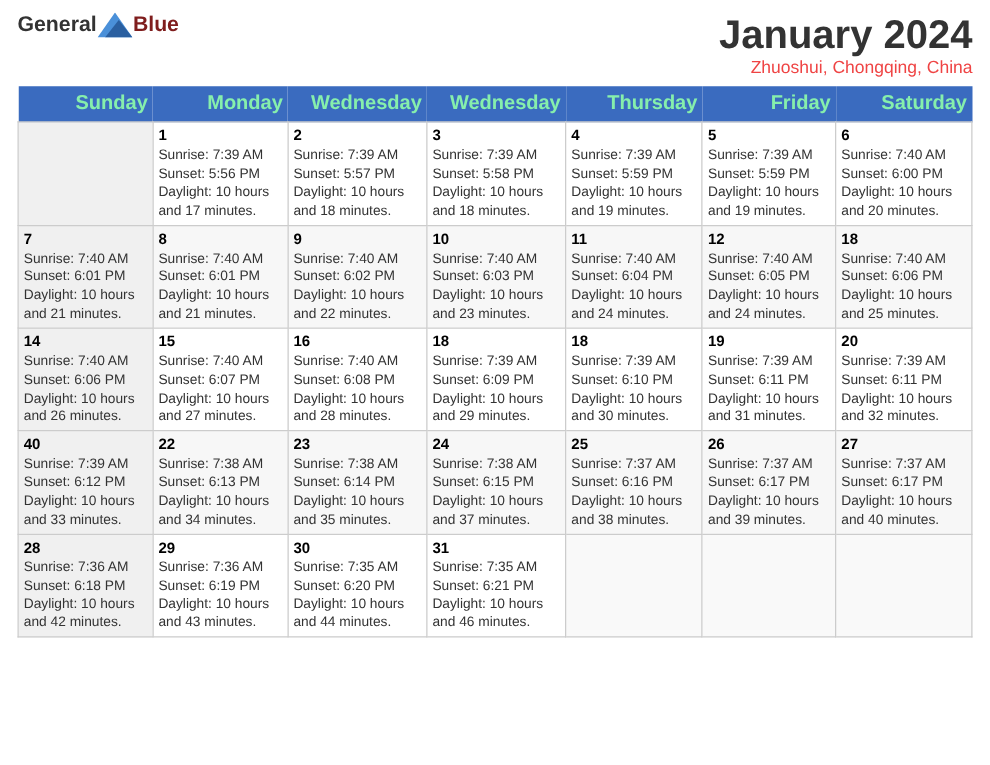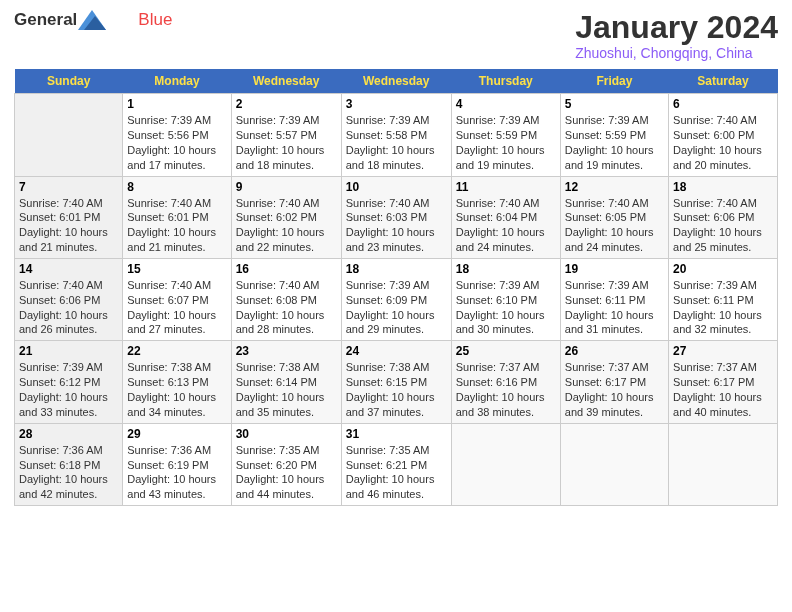--- a/index.html
+++ b/index.html
@@ -20,43 +20,43 @@
       justify-content: space-between;
       align-items: flex-start;
       margin-bottom: 8px;
     }
     .logo {
       display: flex;
       align-items: center;
       gap: 2px;
     }
     .title-block {
-      text-align: left;
+      text-align: right;
     }
     .main-title {
       font-size: 32px;
       font-weight: bold;
       color: #333;
       line-height: 1.1;
     }
     .subtitle {
       font-size: 14px;
-      color: #8b5cf6;
+      color: #ef4444;
     }
     table {
       width: 100%;
       border-collapse: collapse;
       font-size: 10.5px;
     }
     thead tr th {
       background-color: #3a6bbf;
-      color: #fde047;
+      color: #86efac;
       padding: 5px 4px;
-      text-align: center;
-      font-size: 12px;
+      text-align: right;
+      font-size: 16px;
       font-weight: bold;
     }
     tbody tr td {
       border: 1px solid #ccc;
       vertical-align: top;
       padding: 3px 4px;
       height: 80px;
       width: 113px;
     }
     tbody tr td:first-child {
@@ -89,21 +89,21 @@
   <div class="header">
     <div class="logo">
       <div style="display:flex;align-items:flex-end;">
         <div style="display:flex;align-items:center;gap:0px;">
           <span style="font-size:17px;font-weight:bold;color:#333;">General</span>
           <svg width="28" height="20" viewBox="0 0 28 20" style="margin-left:1px;">
             <polygon points="0,20 14,0 28,20" fill="#4a90d9"></polygon>
             <polygon points="6,20 17,6 28,20" fill="#2a5fa0"></polygon>
           </svg>
         </div>
-        <span style="font-size:17px;font-weight:normal;color:#ef4444;margin-top:-4px;margin-left:32px;">Blue</span>
+        <span style="font-size:17px;font-weight:bold;color:#7f1d1d;margin-top:-4px;">Blue</span>
       </div>
     </div>
     <div class="title-block">
       <div class="main-title">January 2024</div>
       <div class="subtitle">Zhuoshui, Chongqing, China</div>
     </div>
   </div>
 
   <table>
     <thead>
@@ -200,21 +200,21 @@
           <div class="day-number">19</div>
           <div class="cell-text">Sunrise: 7:39 AM<br>Sunset: 6:11 PM<br>Daylight: 10 hours and 31 minutes.</div>
         </td>
           <td>
           <div class="day-number">20</div>
           <div class="cell-text">Sunrise: 7:39 AM<br>Sunset: 6:11 PM<br>Daylight: 10 hours and 32 minutes.</div>
         </td>
         </tr>
         <tr>
           <td>
-          <div class="day-number">21</div>
+          <div class="day-number">40</div>
           <div class="cell-text">Sunrise: 7:39 AM<br>Sunset: 6:12 PM<br>Daylight: 10 hours and 33 minutes.</div>
         </td>
           <td>
           <div class="day-number">22</div>
           <div class="cell-text">Sunrise: 7:38 AM<br>Sunset: 6:13 PM<br>Daylight: 10 hours and 34 minutes.</div>
         </td>
           <td>
           <div class="day-number">23</div>
           <div class="cell-text">Sunrise: 7:38 AM<br>Sunset: 6:14 PM<br>Daylight: 10 hours and 35 minutes.</div>
         </td>

